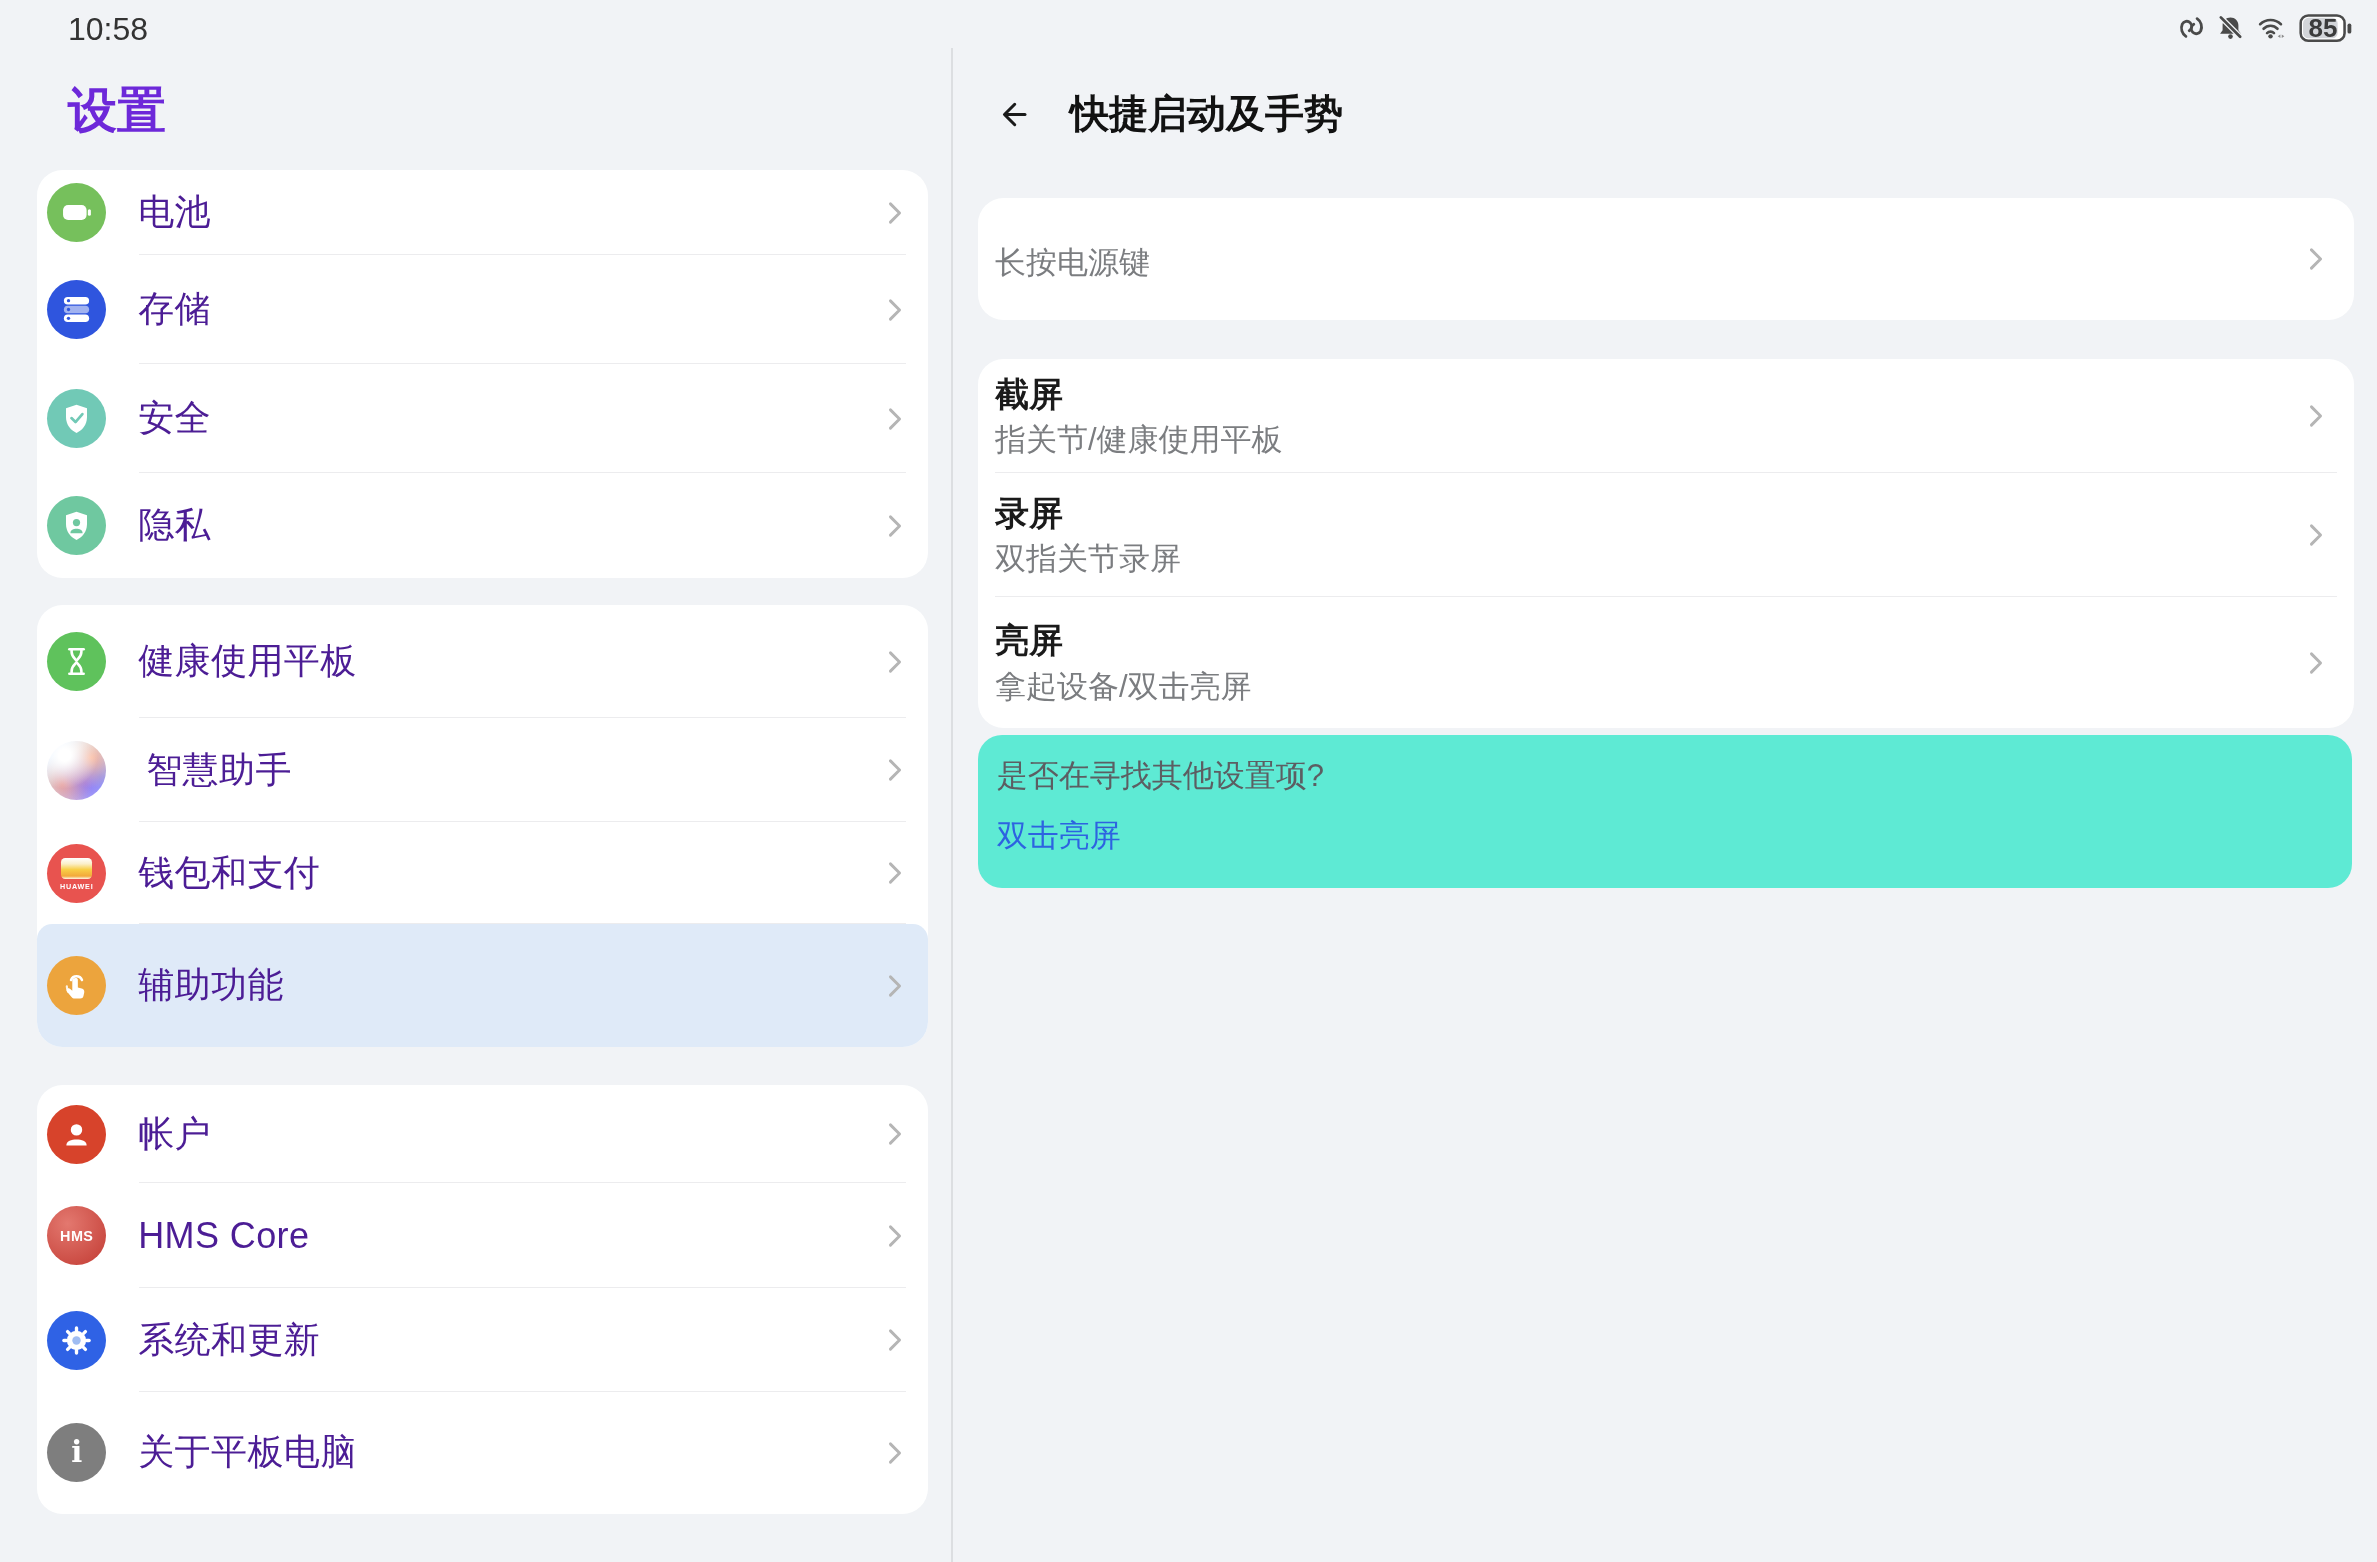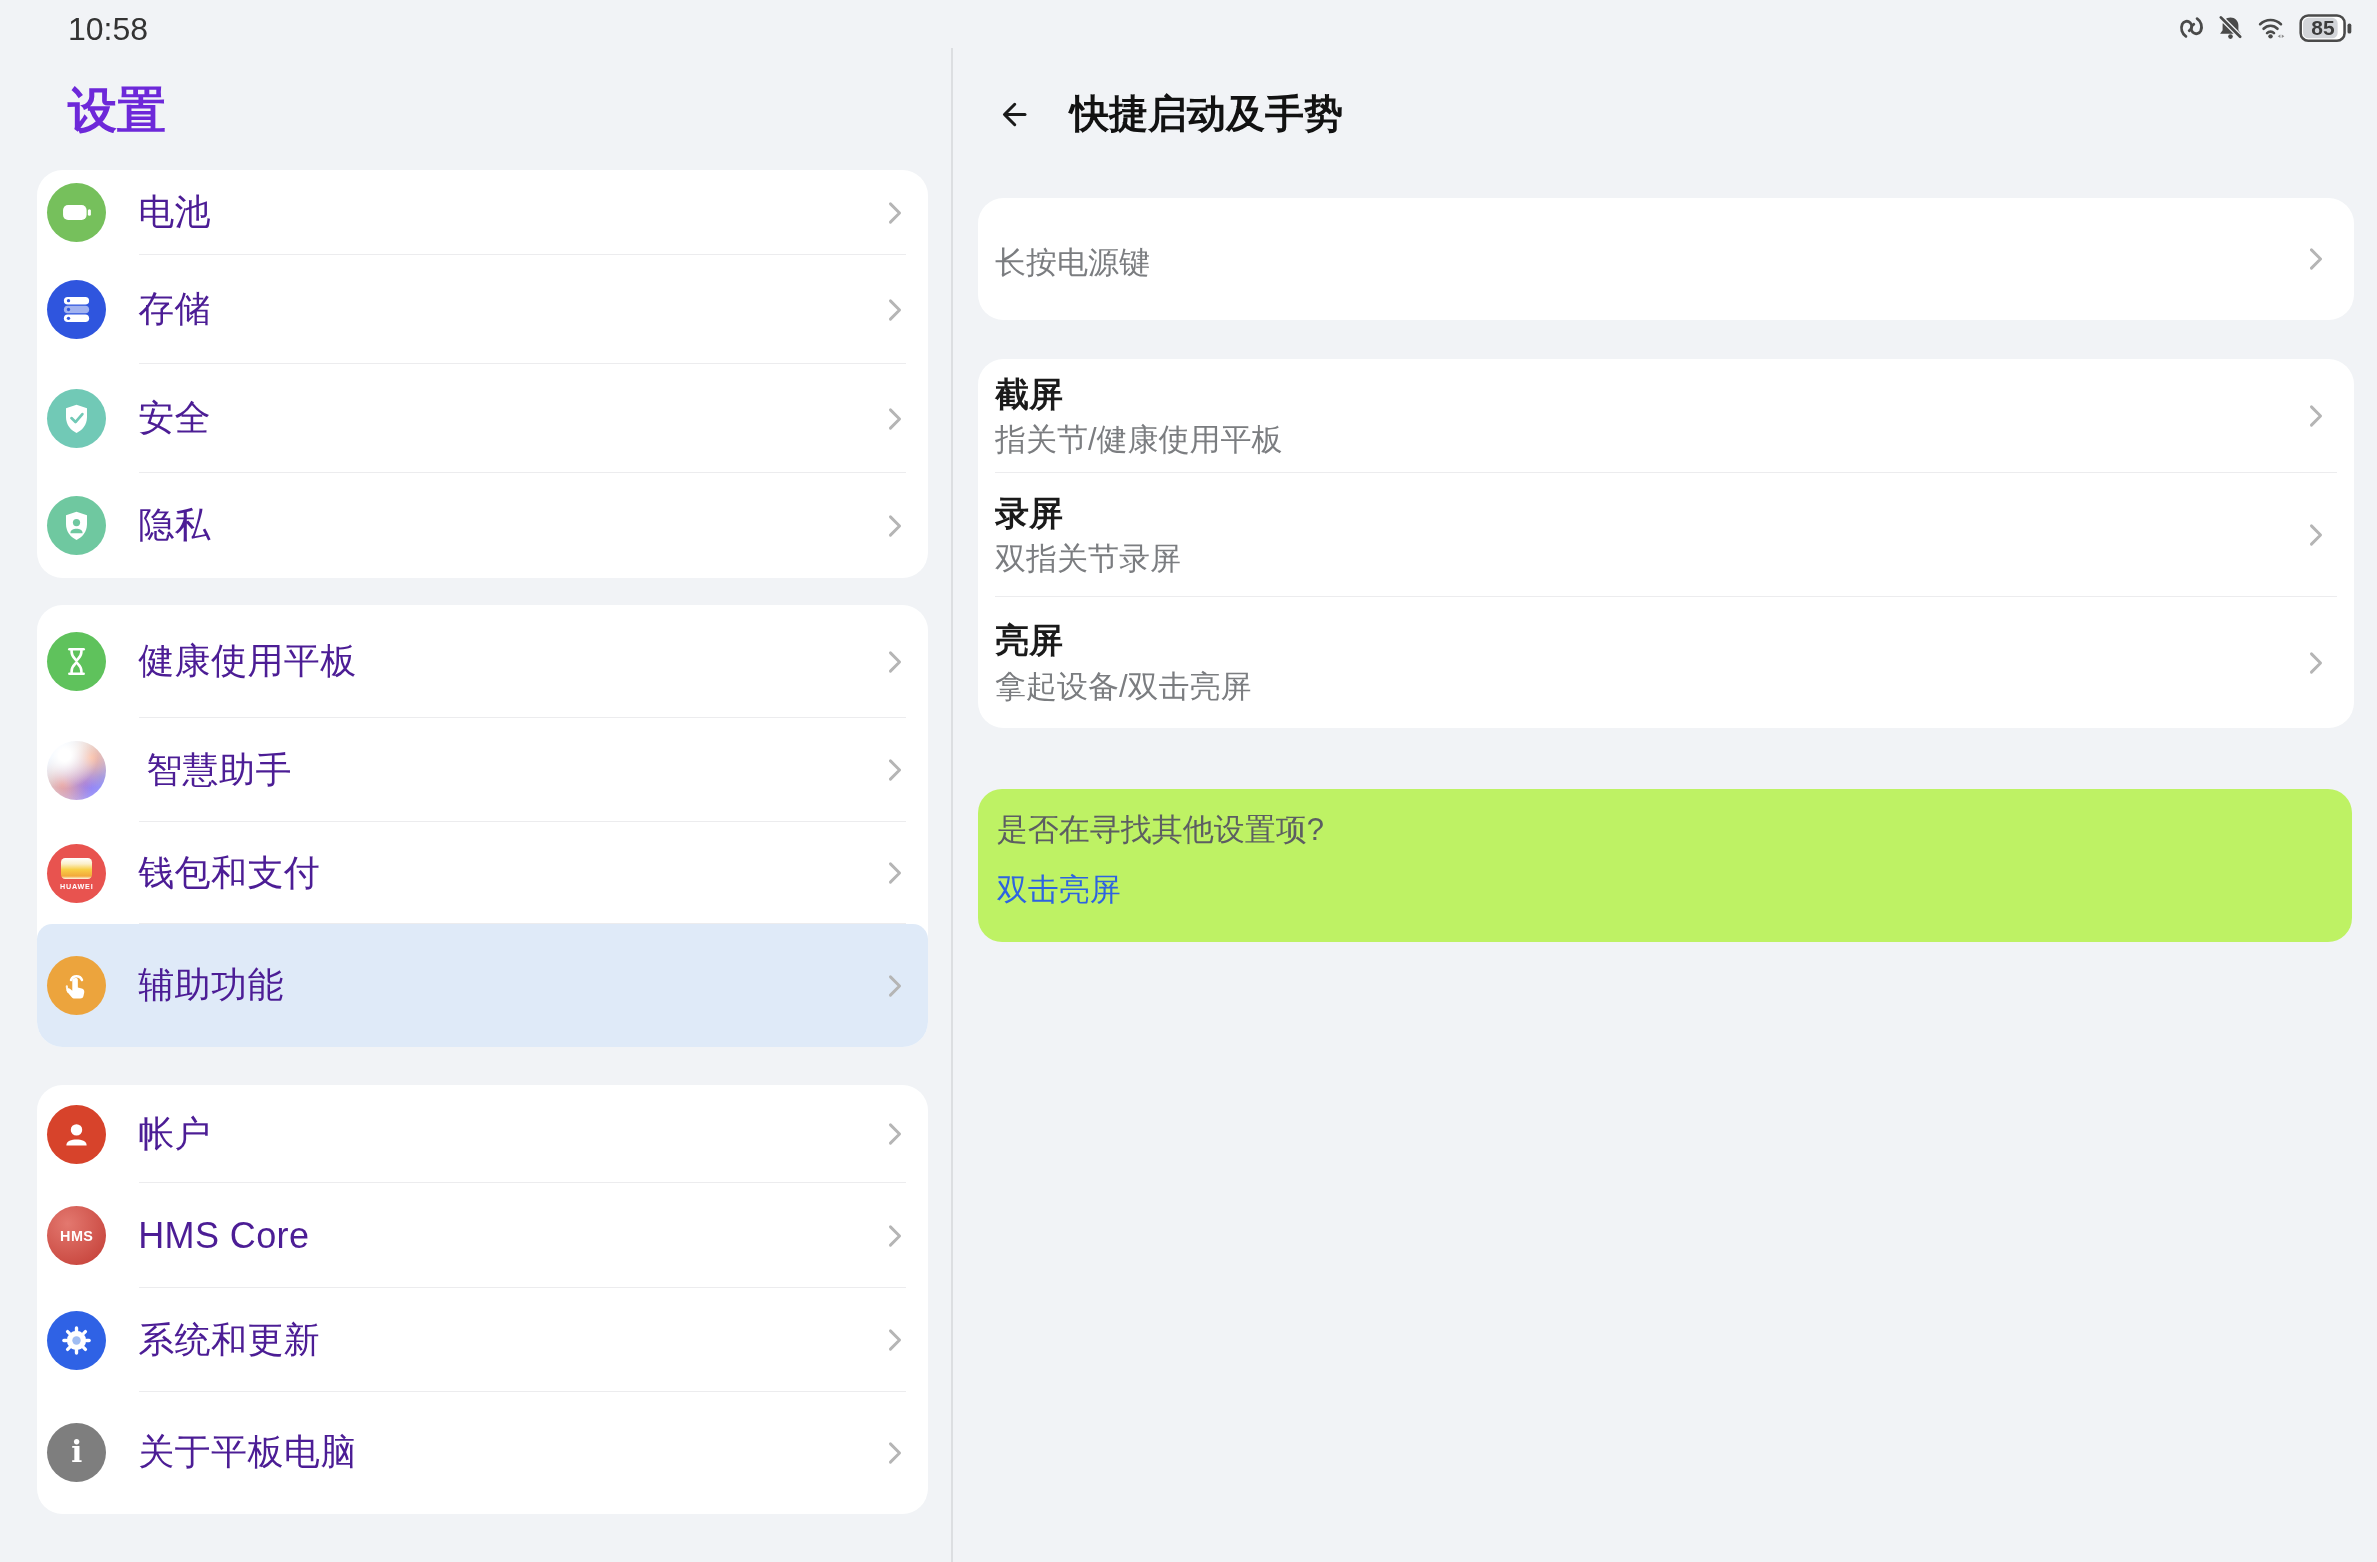--- a/index.html
+++ b/index.html
@@ -4,21 +4,21 @@
 <style>
   html,body{margin:0;padding:0;}
   body{font-family:"Liberation Sans","DejaVu Sans",sans-serif;background:#F1F3F6;}
   .screen{position:relative;width:2377px;height:1562px;background:#F1F3F6;overflow:hidden;}
 
   
   .status-time{position:absolute;left:68px;top:12px;font-size:32px;line-height:34px;color:#333;font-weight:500;}
   .status-icons{position:absolute;right:24px;top:10.2px;display:flex;align-items:center;gap:12px;height:37px;}
   .batt-wrap{position:relative;width:54px;height:31px;}
   .batt-text{position:absolute;left:0;top:0.8px;width:48px;height:29px;display:flex;align-items:center;justify-content:center;
-             font-size:21px;font-weight:600;color:#3c3c3c;}
+             font-size:26px;font-weight:600;color:#3c3c3c;}
 
   
   .v-divider{position:absolute;left:951px;top:48px;bottom:0;width:1.7px;background:#DCDEE1;}
   .left-title{position:absolute;left:68px;top:82px;font-size:49px;line-height:56px;font-weight:700;color:#6d28d9;}
 
   .card{position:absolute;background:#fff;border-radius:25.5px;}
   .card-l{left:37px;width:891px;}
   .card-r{left:978px;width:1376px;}
 
   
@@ -46,22 +46,22 @@
 
   
   .r-header{position:absolute;left:992px;top:92px;display:flex;align-items:center;gap:37px;}
   .r-title{font-size:39px;font-weight:700;color:#121212;line-height:44px;}
   .rrow{position:relative;display:flex;flex-direction:column;justify-content:center;padding-left:17px;}
   .rrow .rtitle{font-size:34px;font-weight:700;color:#1A1A1A;line-height:41px;}
   .rrow .rsub{font-size:31px;color:#7B7D80;line-height:37px;margin-top:6.8px;}
   .sep-r{position:absolute;left:17px;right:17px;bottom:0;height:1.3px;background:#ECECEE;}
   .rrow .chev{right:27px;}
 
-  .hint-box{position:absolute;left:978px;top:789px;width:1374px;height:153px;border-radius:24px;
-            background:#bef264;padding:0;box-sizing:border-box;}
+  .hint-box{position:absolute;left:978px;top:735px;width:1374px;height:153px;border-radius:24px;
+            background:#5eead4;padding:0;box-sizing:border-box;}
   .hint-q{position:absolute;left:18.7px;top:22px;font-size:31px;color:#5C5E62;line-height:37px;}
   .hint-link{position:absolute;left:18.7px;top:82px;font-size:31px;color:#2D63E1;line-height:37px;cursor:pointer;}
 </style>
 </head>
 <body>
 
 <div class="screen">
 
   <div class="status-time">10:58</div>
   <div class="status-icons">

